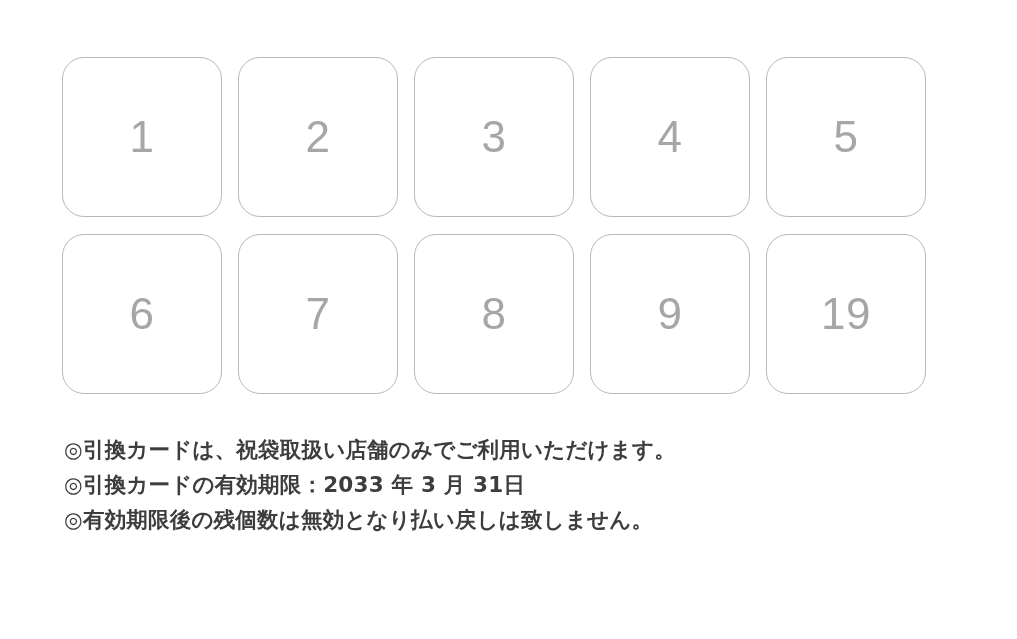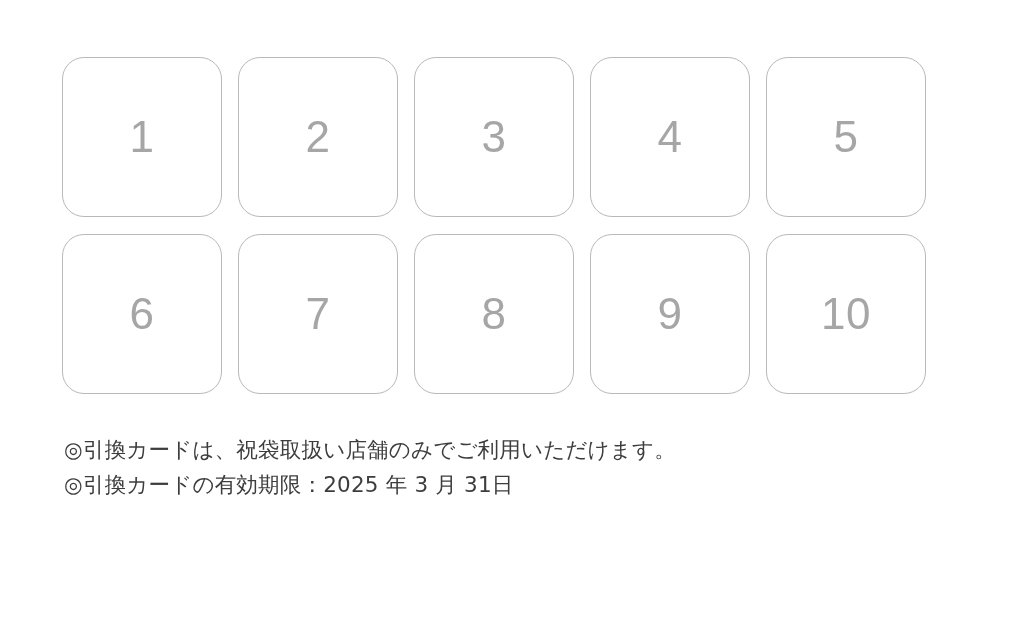--- a/index.html
+++ b/index.html
@@ -54,20 +54,21 @@
     color: #a6a6a6;
     letter-spacing: 0.5px;
     line-height: 1;
     user-select: none;
   }
   .notes {
     position: absolute;
     left: 64px;
     top: 432px;
     width: 910px;
+    font-weight: bold;
   }
   .note-line {
     font-family: "DejaVu Sans", sans-serif;
     font-size: 21.5px;
     line-height: 35px;
     color: #3d3d3d;
     white-space: nowrap;
     letter-spacing: 0.2px;
   }
 </style>
@@ -103,24 +104,25 @@
       <div class="stamp-box">
         <span class="stamp-num">7</span>
       </div>
       <div class="stamp-box">
         <span class="stamp-num">8</span>
       </div>
       <div class="stamp-box">
         <span class="stamp-num">9</span>
       </div>
       <div class="stamp-box">
-        <span class="stamp-num">10</span>
+        <span class="stamp-num">19</span>
       </div>
     </div>
 
   </div>
 
   <div class="notes">
     <div class="note-line">◎引換カードは、祝袋取扱い店舗のみでご利用いただけます。</div>
-    <div class="note-line">◎引換カードの有効期限：2025 年 3 月 31日</div>
+    <div class="note-line">◎引換カードの有効期限：2033 年 3 月 31日</div>
+    <div class="note-line">◎有効期限後の残個数は無効となり払い戻しは致しません。</div>
   </div>
 
 </div>
 
 </body></html>

